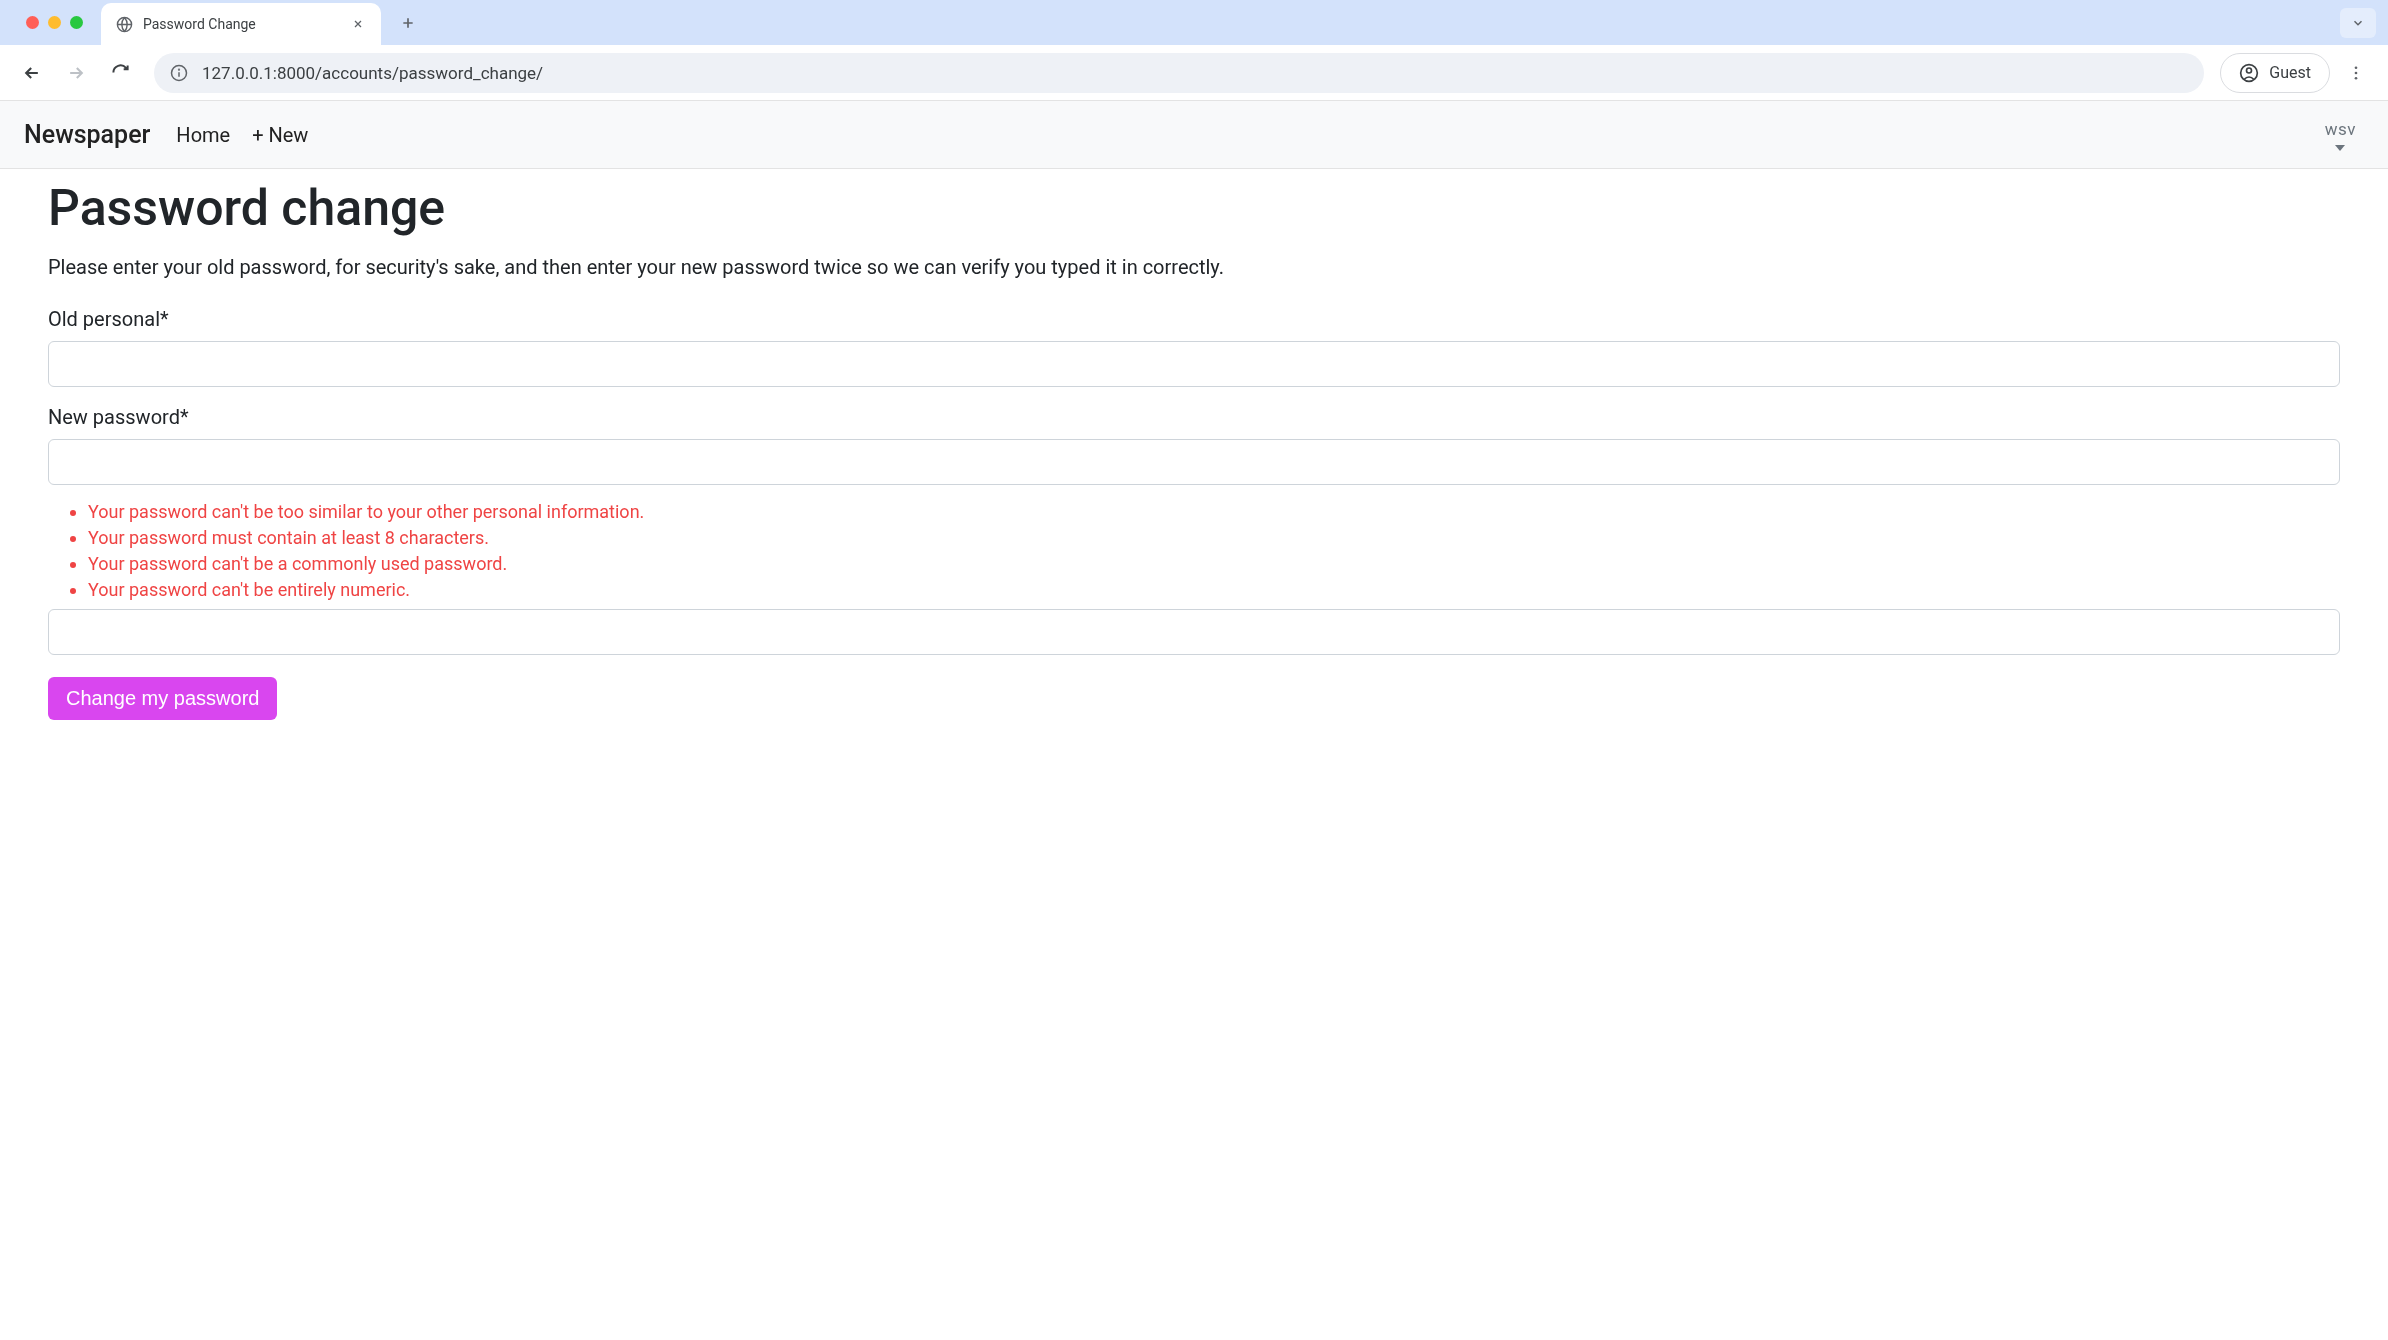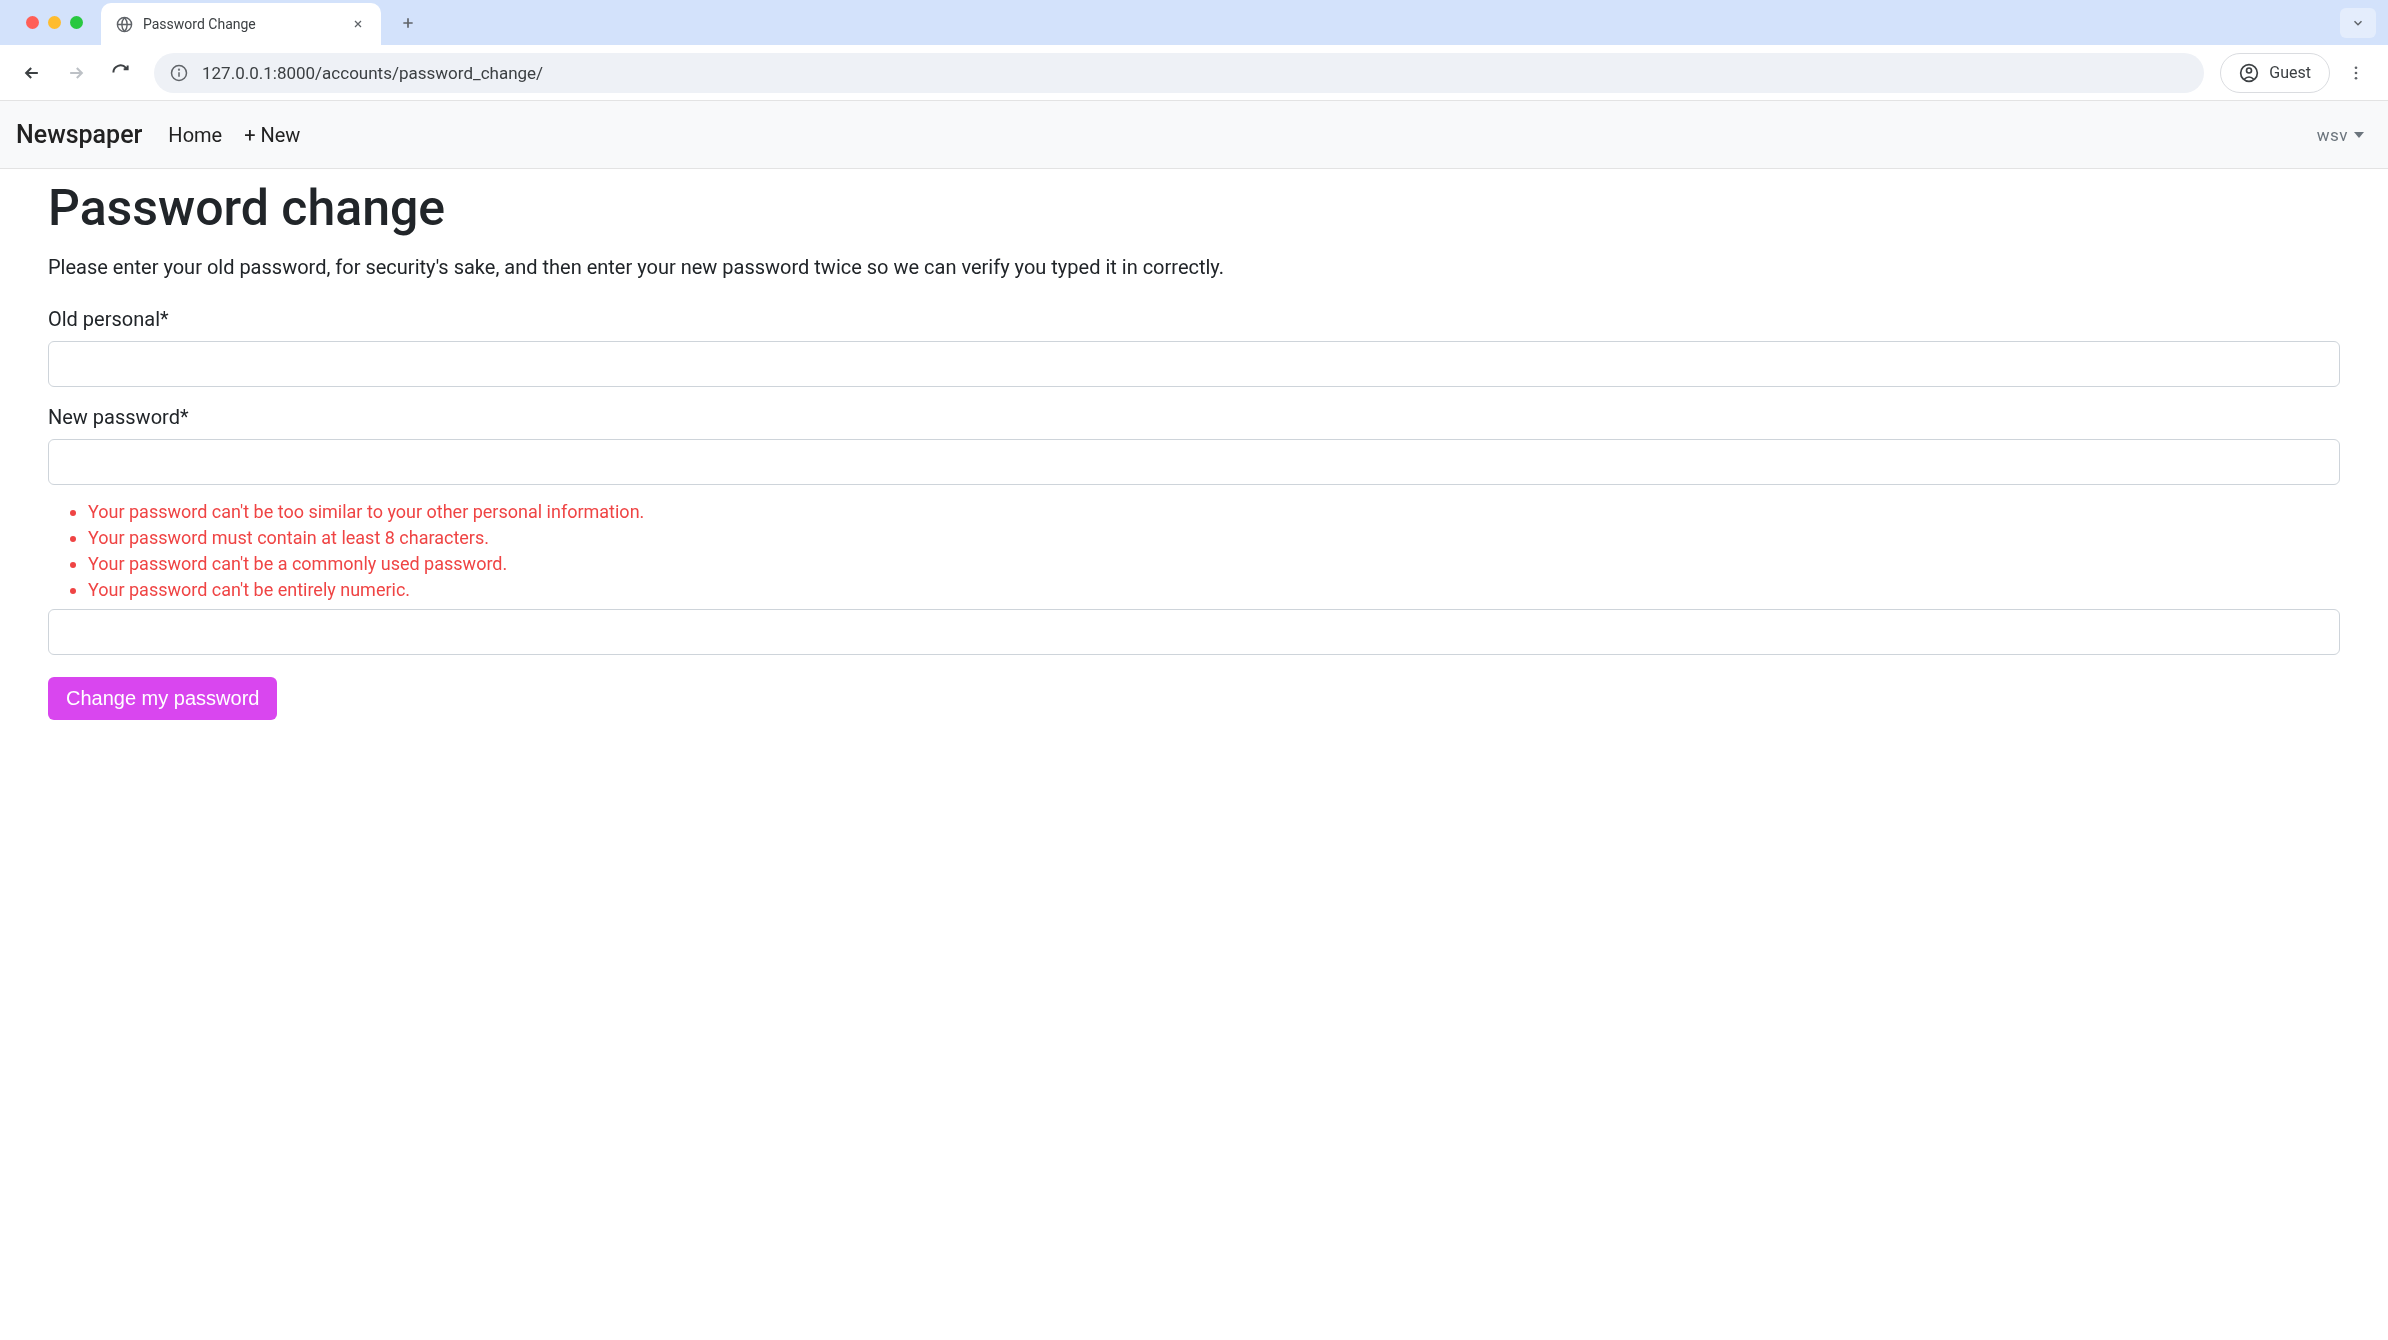--- a/index.html
+++ b/index.html
@@ -130,21 +130,21 @@
       display:flex; align-items:center; justify-content:center;
       color:#5f6368;
     }
 
     
     .app-nav {
       background: #f8f9fa;
       height: 68px;
       display: flex;
       align-items: center;
-      padding: 0 16px;
+      padding: 0 24px;
       border-bottom: 1px solid #e3e3e3;
     }
     .brand {
       font-size: 25px;
       font-weight: 500;
       color: #222;
       margin-right: 26px;
     }
     .nav-link {
       font-size: 20px;
@@ -153,20 +153,21 @@
     }
     .nav-spacer { flex: 1; }
     .user-dropdown {
       display: flex;
       align-items: center;
       gap: 6px;
       color: #6c757d;
       font-size: 17px;
       letter-spacing: 0.5px;
       margin-right: 8px;
+      flex-direction: column;
     }
     .caret {
       width: 0; height: 0;
       border-left: 5px solid transparent;
       border-right: 5px solid transparent;
       border-top: 6px solid #6c757d;
     }
 
     
     .content {

